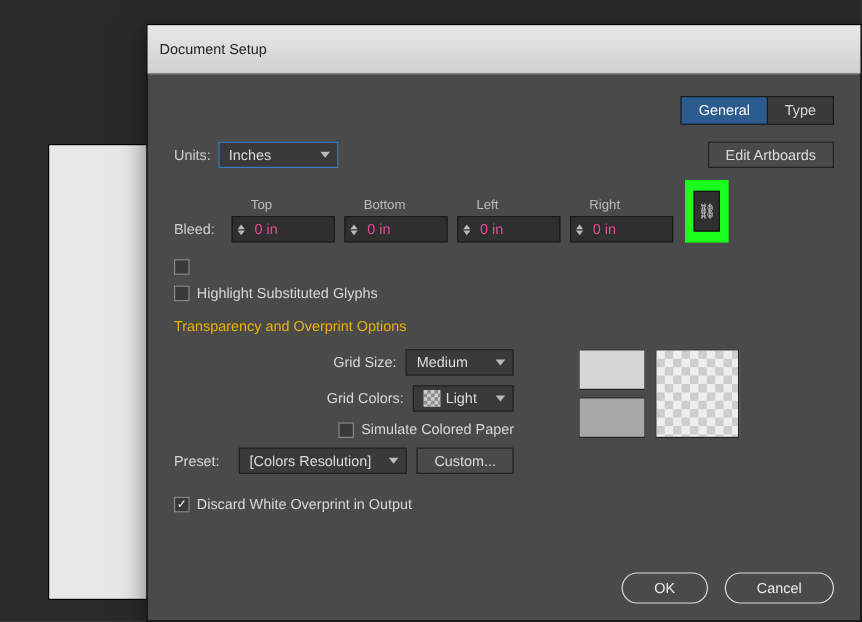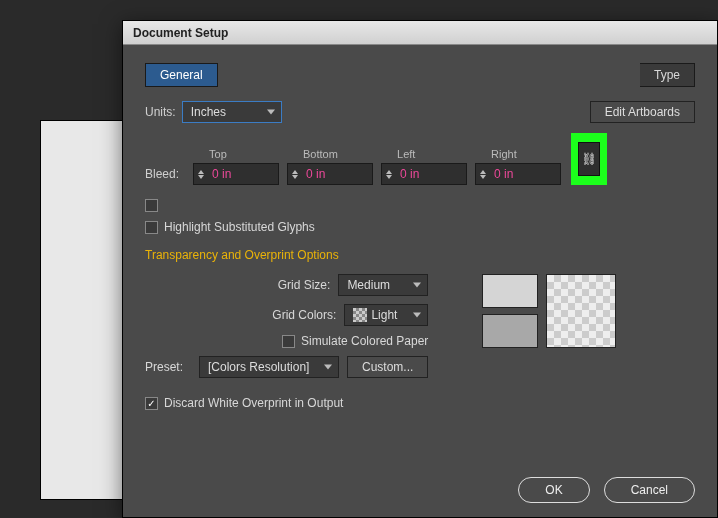--- a/index.html
+++ b/index.html
@@ -1,21 +1,21 @@
 <!DOCTYPE html>
 <html><head>
 <meta charset="utf-8">
 <style>
 *{box-sizing:border-box;margin:0;padding:0;font-family:"Segoe UI",Tahoma,sans-serif;font-size:12px}
 body{width:718px;height:518px;background:#2a2a2a;position:relative;overflow:hidden}
 .canvas-bg{position:absolute;left:40px;top:120px;width:100px;height:380px;background:#e8e8e8;border:1px solid #000}
 .dialog{position:absolute;left:122px;top:20px;width:596px;height:498px;background:#4a4a4a;border:1px solid #000;box-shadow:0 4px 20px rgba(0,0,0,.5)}
-.titlebar{height:24px;background:linear-gradient(#e8e8e8,#d0d0d0);border-bottom:1px solid #888;display:flex;align-items:center;padding:0 10px;color:#222;font-weight:700}
+.titlebar{height:41px;background:linear-gradient(#e8e8e8,#d0d0d0);border-bottom:1px solid #888;display:flex;align-items:center;padding:0 10px;color:#222;font-weight:400}
 .body{padding:18px 22px 14px;color:#d8d8d8}
-.tabs{display:flex;justify-content:space-between;margin-bottom:14px}
+.tabs{display:flex;justify-content:flex-end;margin-bottom:14px}
 .tab{padding:4px 14px;border:1px solid #1a1a1a;background:#3a3a3a;cursor:pointer}
 .tab.active{background:#2c5b8f;color:#fff}
 .tab+.tab{border-left:none}
 .row{display:flex;align-items:center;margin-bottom:10px}
 .label{color:#d0d0d0;margin-right:6px}
 .select{background:#3a3a3a;border:1px solid #222;padding:3px 22px 3px 8px;color:#ddd;position:relative;cursor:pointer;height:22px;display:flex;align-items:center}
 .select.blue{border:1px solid #3b7cc4}
 .chev{position:absolute;right:6px;top:50%;transform:translateY(-50%);width:0;height:0;border-left:4px solid transparent;border-right:4px solid transparent;border-top:5px solid #bbb}
 .btn{background:#4a4a4a;border:1px solid #222;padding:4px 14px;color:#ddd;cursor:pointer;height:22px;display:flex;align-items:center}
 .bleed-row{display:flex;align-items:flex-end;gap:8px;margin-bottom:14px}

